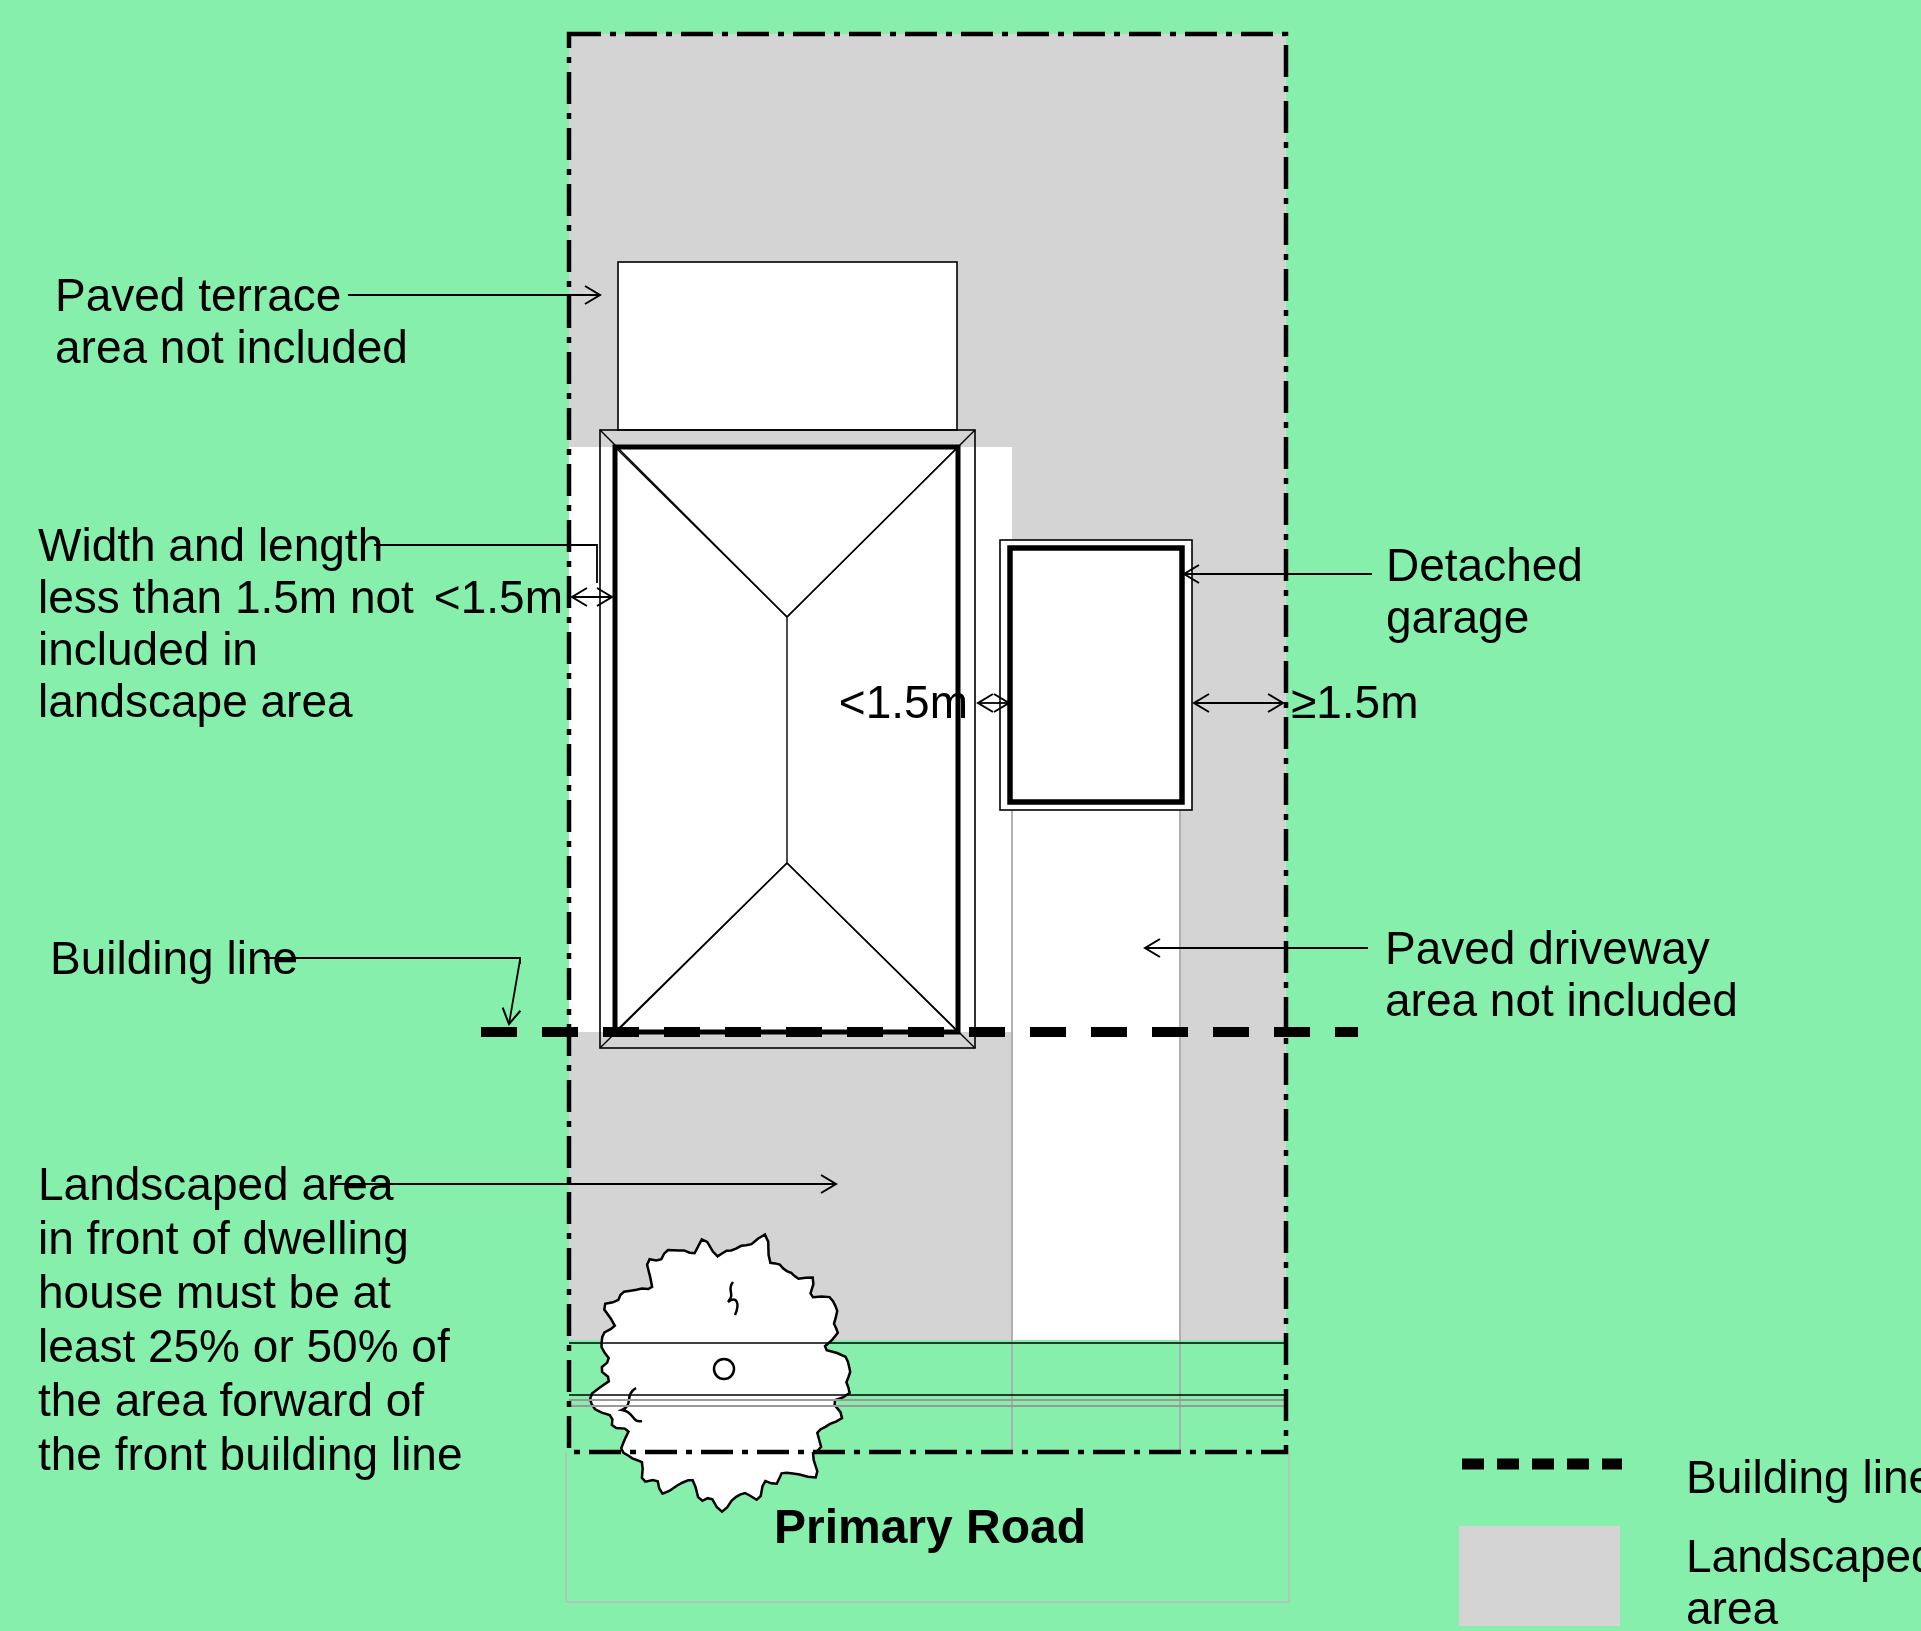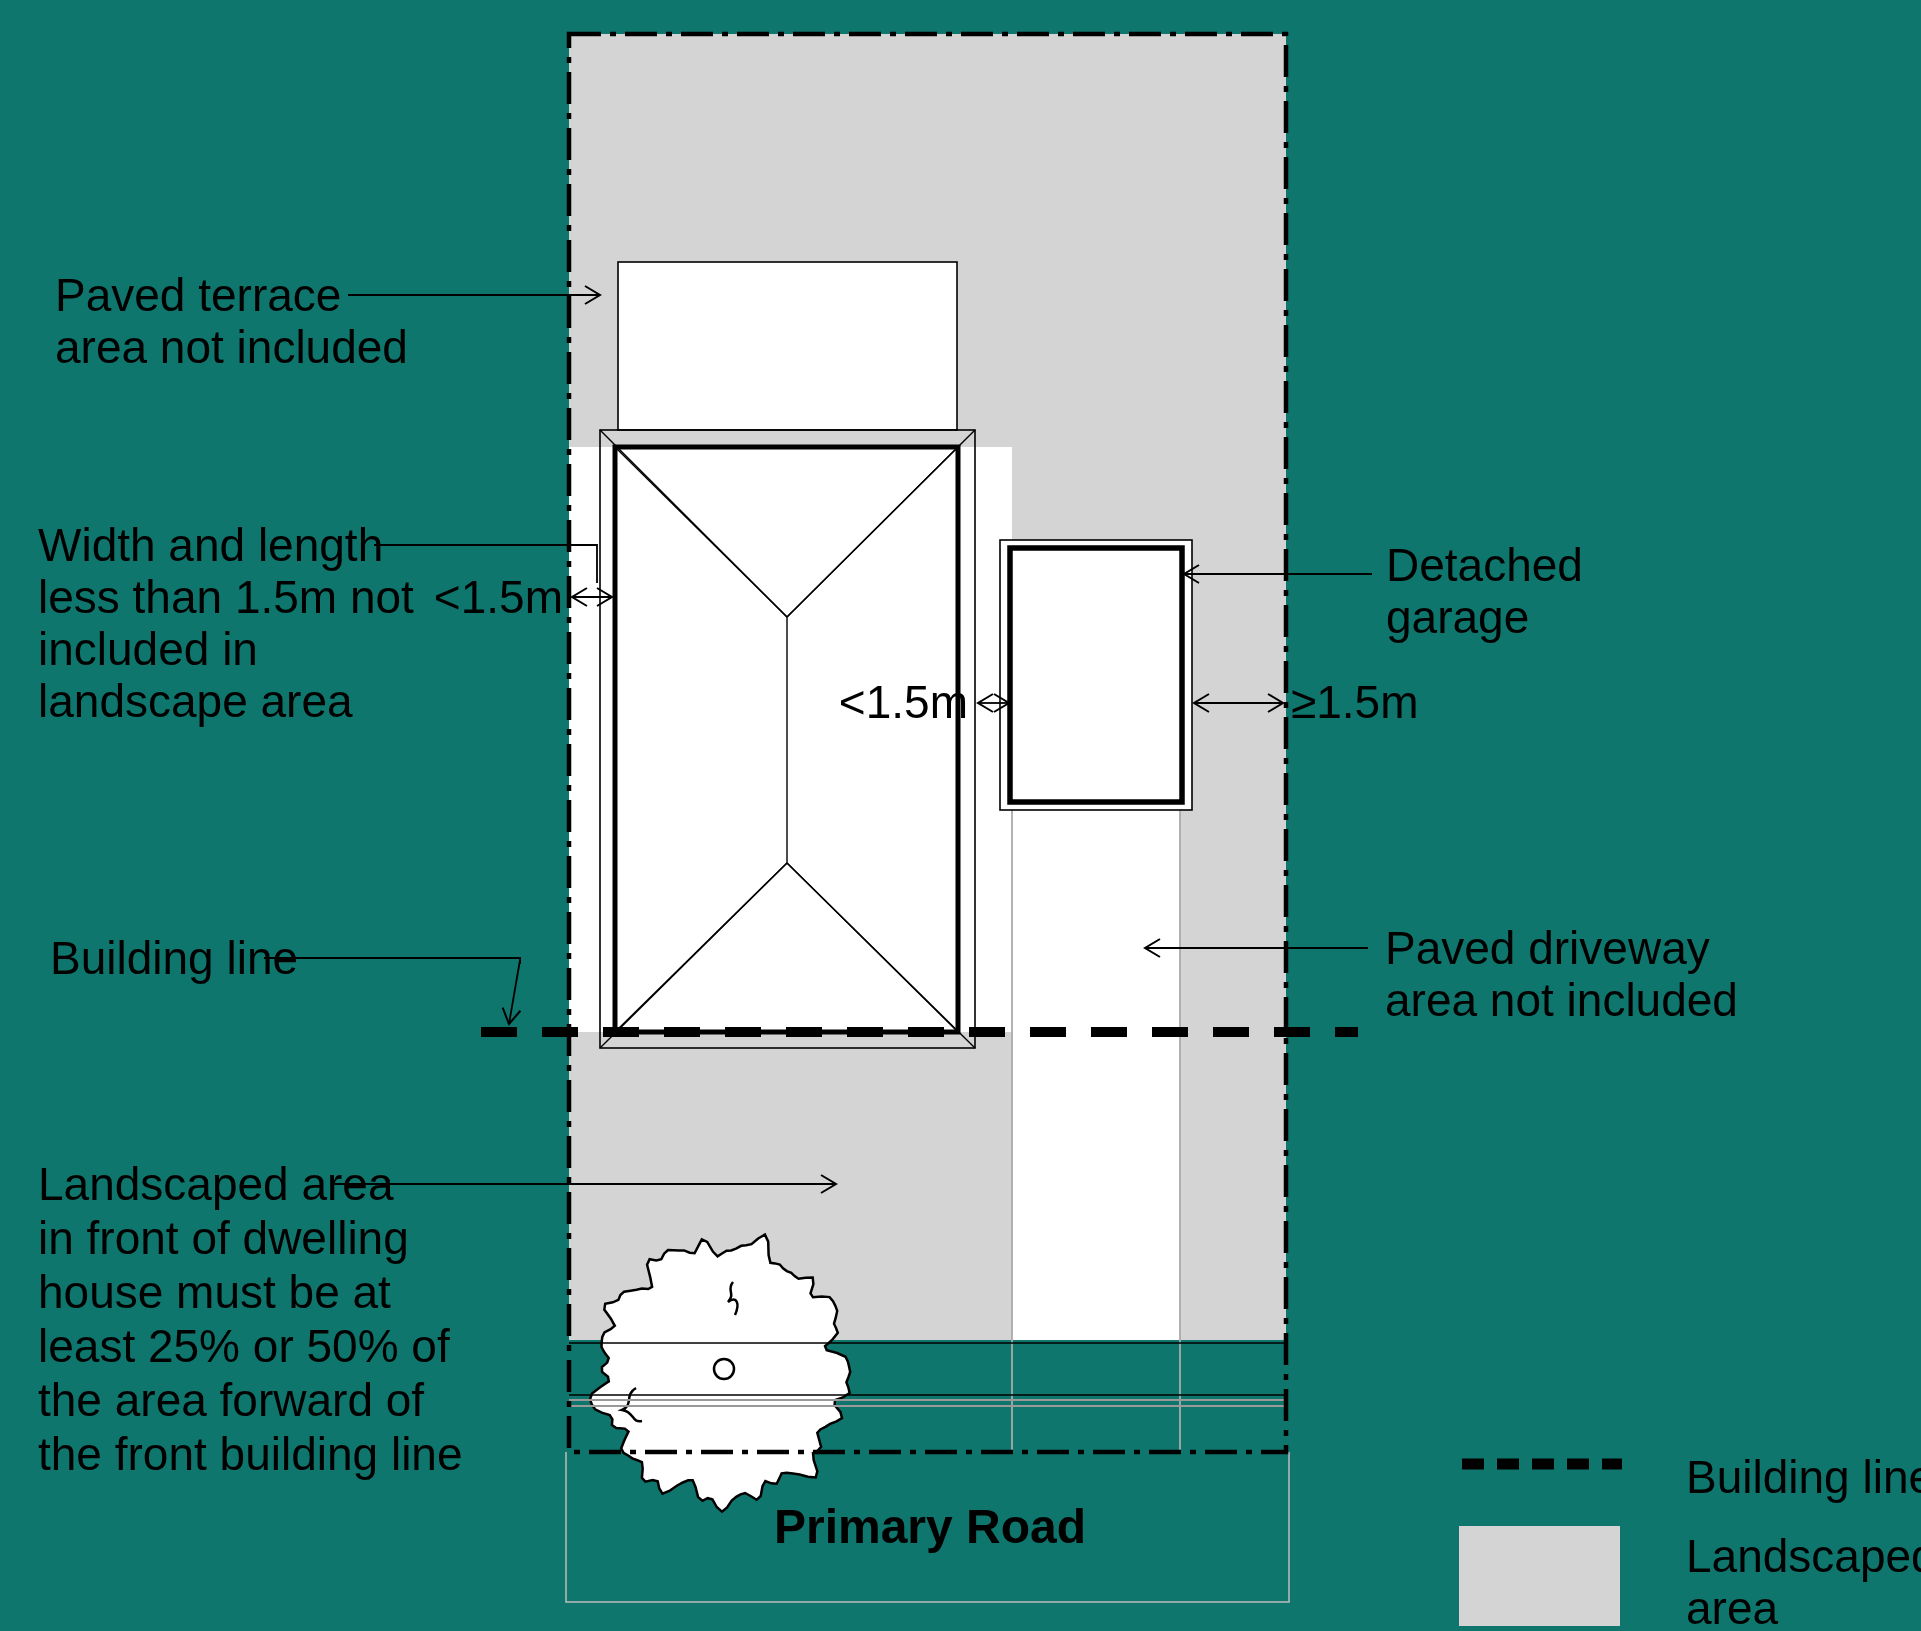--- a/index.html
+++ b/index.html
@@ -1,16 +1,16 @@
 <!DOCTYPE html>
 <html><head>
 <meta charset="utf-8">
 <style>
   html,body{margin:0;padding:0;background:#fff;}
-  .stage{width:1921px;height:1631px;position:relative;background:#0f766e;overflow:hidden;}
+  .stage{width:1921px;height:1631px;position:relative;background:#86efac;overflow:hidden;}
   svg text{font-family:"Liberation Sans", sans-serif;font-size:46px;fill:#000;}
   svg text.bold{font-weight:bold;font-size:48px;}
 </style>
 </head>
 <body>
 
 <div class="stage">
 <svg width="1921" height="1631" viewBox="0 0 1921 1631" xmlns="http://www.w3.org/2000/svg">
   <defs>
     <marker id="ah" markerUnits="userSpaceOnUse" markerWidth="34" markerHeight="26" refX="0" refY="0" viewBox="-17 -13 34 26" orient="auto-start-reverse">

